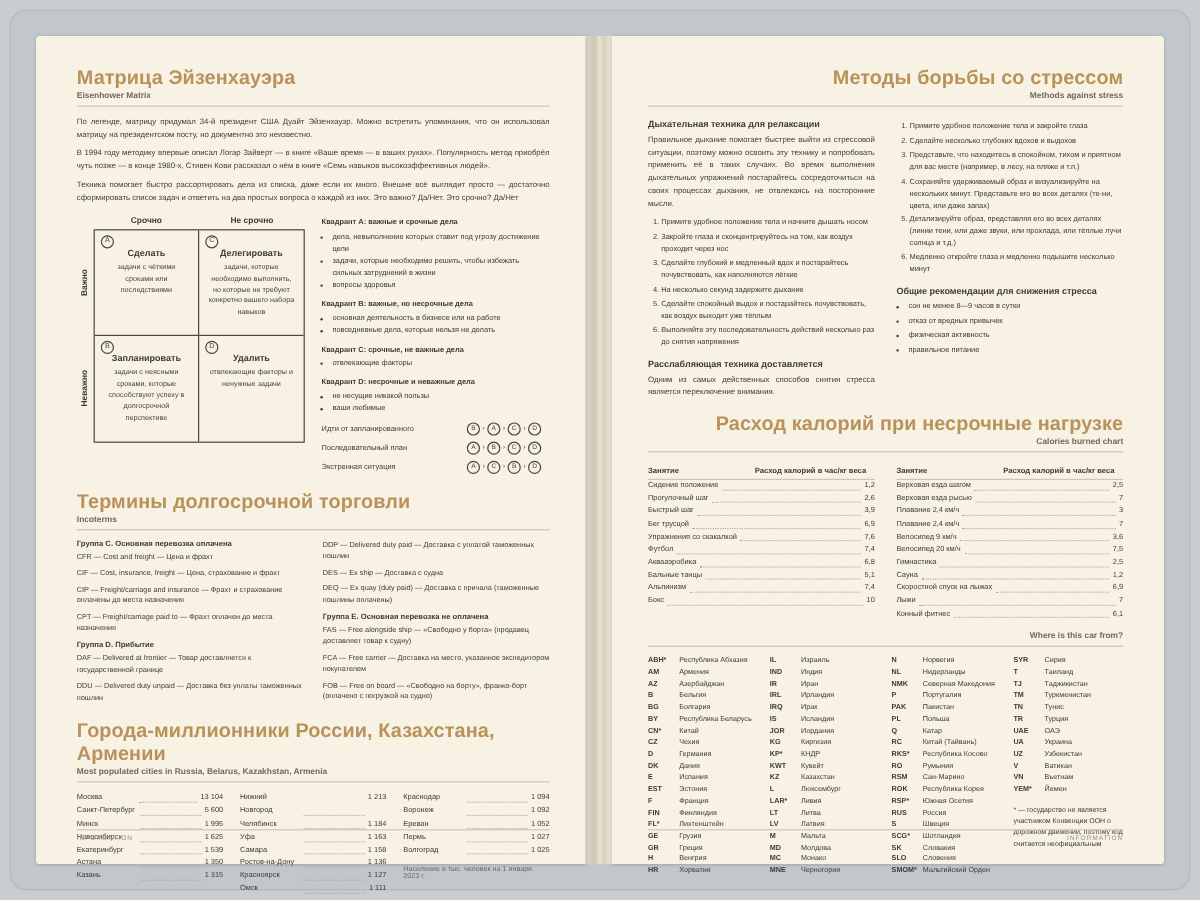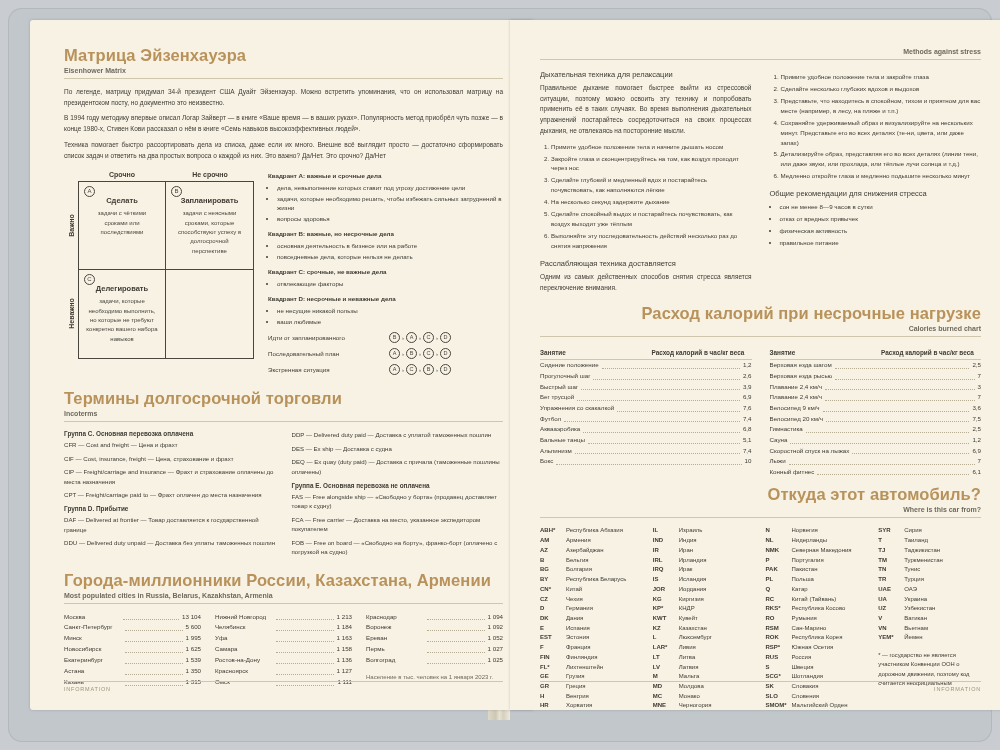--- a/index.html
+++ b/index.html
@@ -8,23 +8,22 @@
     background:#c9cdd1;
     font-family:"Liberation Sans",sans-serif;
     overflow:hidden;
   }
   .book{
     position:absolute;left:8px;top:8px;width:984px;height:734px;
     background:#c2c7cb;border-radius:14px;
     box-shadow:inset 0 0 0 1px #b3b8bd;
   }
   .page{
-    position:absolute;top:12px;height:690px;background:#f7f2e4;
+    position:absolute;top:22px;height:690px;background:#f7f2e4;
     box-shadow:0 0 3px rgba(0,0,0,.18);
-    padding-left:45px;
   }
   .page.left{left:22px;width:458px;border-radius:3px 0 0 3px;}
   .page.right{left:502px;width:460px;border-radius:0 3px 3px 0;}
   .spine{position:absolute;left:480px;top:22px;width:22px;height:690px;
     background:linear-gradient(90deg,#ded8c8 0%,#cdc7b6 35%,#e8e2d2 52%,#d6d0c0 70%,#efe9da 100%);}
   .inner{position:absolute;left:0;top:0;right:0;bottom:0;padding:26px 30px 0 34px;box-sizing:border-box;}
   .page.right .inner{padding:26px 34px 0 30px;}
 
   h1.sec{
     font-size:16.5px;color:#b8925a;margin:0;font-weight:bold;letter-spacing:.1px;
@@ -72,21 +71,21 @@
   
   .cities{display:flex;gap:14px;margin-top:6px;}
   .cities>div{flex:1;}
   .crow{display:flex;font-size:6.2px;color:#3f3b34;line-height:1.75;}
   .crow .nm{flex:1;}
   .crow .dots{flex:1;border-bottom:1px dotted #b7ad94;margin:0 3px 2px 3px;}
   .crow .vl{white-space:nowrap;}
   .note{font-size:6px;color:#6f6a5e;margin-top:8px;}
 
   
-  .blk-ttl{font-size:7.5px;font-weight:normal;color:#3f3b34;margin:8px 0 4px 0;}
+  .blk-ttl{font-size:7.5px;font-weight:bold;color:#3f3b34;margin:8px 0 4px 0;}
   ul.bul{margin:0 0 6px 0;padding-left:10px;}
   ul.bul li{font-size:6.2px;color:#3f3b34;line-height:1.6;margin-bottom:2px;}
   ol.num{margin:0 0 6px 0;padding-left:11px;}
   ol.num li{font-size:6.2px;color:#3f3b34;line-height:1.6;margin-bottom:2px;}
   .cols2{display:flex;gap:18px;}
   .cols2>div{flex:1;}
 
   
   .cal-head{display:flex;font-size:6.4px;font-weight:bold;color:#3f3b34;border-bottom:1px solid #cfc6ac;padding-bottom:3px;margin-top:4px;}
   .cal-head .c1{flex:1;}
@@ -139,28 +138,33 @@
                   <span>Неважно</span>
                 </div>
             </div>
             <div class="grid">
               <div class="cell">
                 <div class="badge">A</div>
                 <div class="ttl">Сделать</div>
                 <div class="txt">задачи с чёткими сроками или последствиями</div>
               </div>
               <div class="cell">
+                <div class="badge">C</div>
+                <div class="ttl">Делегировать</div>
+                <div class="txt">задачи, которые необходимо выполнить, но которые не требуют конкретно вашего набора навыков</div>
+              </div>
+              <div class="cell">
                 <div class="badge">B</div>
                 <div class="ttl">Запланировать</div>
                 <div class="txt">задачи с неясными сроками, которые способствуют успеху в долгосрочной перспективе</div>
               </div>
               <div class="cell">
-                <div class="badge">C</div>
-                <div class="ttl">Делегировать</div>
-                <div class="txt">задачи, которые необходимо выполнить, но которые не требуют конкретно вашего набора навыков</div>
+                <div class="badge">D</div>
+                <div class="ttl">Удалить</div>
+                <div class="txt">отвлекающие факторы и ненужные задачи</div>
               </div>
             </div>
           </div>
         </div>
 
         <div class="quads">
           <div class="q">
             <b>Квадрант A: важные и срочные дела</b>
             <ul>
               <li>дела, невыполнение которых ставит под угрозу достижение цели</li>
@@ -359,20 +363,21 @@
         </div>
       </div>
 
       <div class="foot">INFORMATION</div>
     </div>
   </div>
 
   <div class="page right">
     <div class="inner">
 
+      <h1 class="sec r-right">Методы борьбы со стрессом</h1>
       <div class="sec-sub r-right">Methods against stress</div>
       <div class="rule"></div>
 
       <div class="cols2">
         <div>
           <div class="blk-ttl" style="margin-top:2px">Дыхательная техника для релаксации</div>
           <p class="body">Правильное дыхание помогает быстрее выйти из стрессовой ситуации, поэтому можно освоить эту технику и попробовать применить её в таких случаях. Во время выполнения дыхательных упражнений постарайтесь сосредоточиться на своих процессах дыхания, не отвлекаясь на посторонние мысли.</p>
           <ol class="num">
             <li>Примите удобное положение тела и начните дышать носом</li>
             <li>Закройте глаза и сконцентрируйтесь на том, как воздух проходит через нос</li>
@@ -522,21 +527,20 @@
             </div>
           <div class="cal-row">
               <span class="nm">Конный фитнес</span>
               <span class="dots"></span>
               <span class="vl">6,1</span>
             </div>
         </div>
       </div>
 
       <div style="height:8px"></div>
-      <h1 class="sec r-right">Откуда этот автомобиль?</h1>
       <div class="sec-sub r-right">Where is this car from?</div>
       <div class="rule"></div>
 
       <div class="codes">
         <div>
           <div class="crow2">
               <span class="cd">ABH*</span>
               <span class="ct">Республика Абхазия</span>
             </div>
           <div class="crow2">

